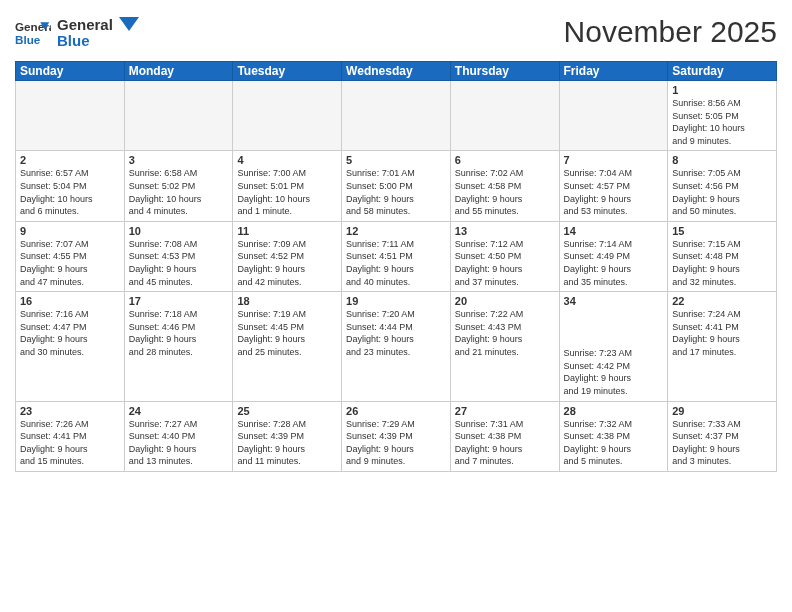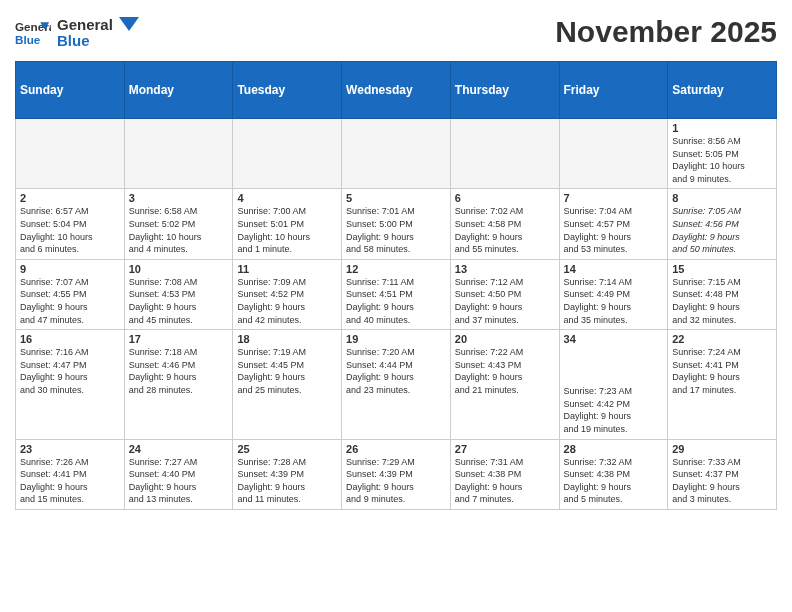--- a/index.html
+++ b/index.html
@@ -29,38 +29,38 @@
     }
     .logo-icon {
       width: 36px;
       height: 36px;
     }
     .title-block {
       text-align: right;
     }
     .month-title {
       font-size: 30px;
-      font-weight: bold;
+      font-weight: normal;
       color: #333;
     }
     .subtitle {
       font-size: 14px;
       color: #555;
     }
     .calendar {
       width: 100%;
       border-collapse: collapse;
       border: 1px solid #ccc;
     }
     .calendar th {
       background: #1a6bbf;
       color: #fff;
       font-size: 12px;
       font-weight: bold;
-      padding: 21px 4px;
+      padding: 2px 4px;
       text-align: left;
       border: 1px solid #1559a0;
     }
     .calendar td {
       border: 1px solid #ccc;
       vertical-align: top;
       padding: 3px 4px;
       width: calc(100% / 7);
       font-size: 9.5px;
       color: #333;
@@ -176,21 +176,21 @@
           </td>
           <td>
             <span class="day-number">7</span>
             <div class="day-info" style="white-space: pre-line;">Sunrise: 7:04 AM
 Sunset: 4:57 PM
 Daylight: 9 hours
 and 53 minutes.</div>
           </td>
           <td>
             <span class="day-number">8</span>
-            <div class="day-info" style="white-space: pre-line; font-style: italic;">Sunrise: 7:05 AM
+            <div class="day-info" style="white-space: pre-line;">Sunrise: 7:05 AM
 Sunset: 4:56 PM
 Daylight: 9 hours
 and 50 minutes.</div>
           </td>
         </tr>
         <tr>
           <td>
             <span class="day-number">9</span>
             <div class="day-info" style="white-space: pre-line;">Sunrise: 7:07 AM
 Sunset: 4:55 PM

